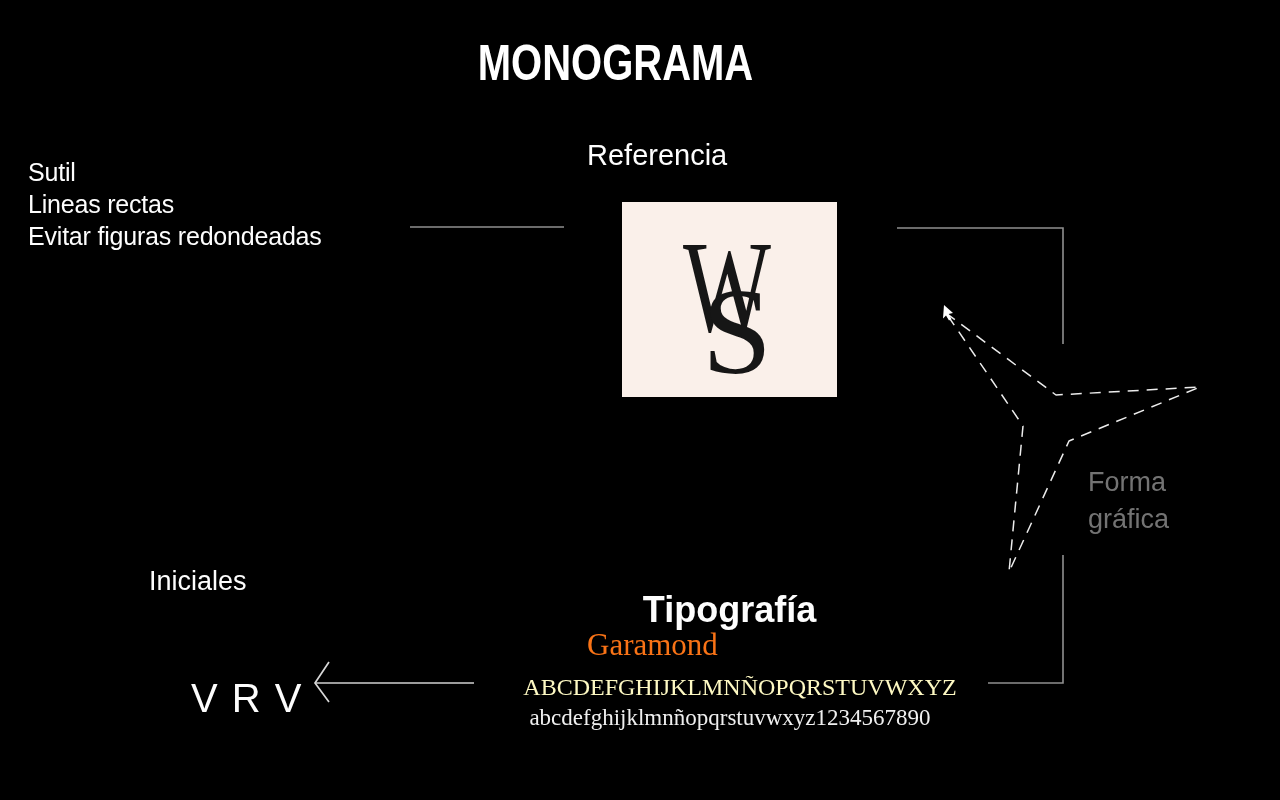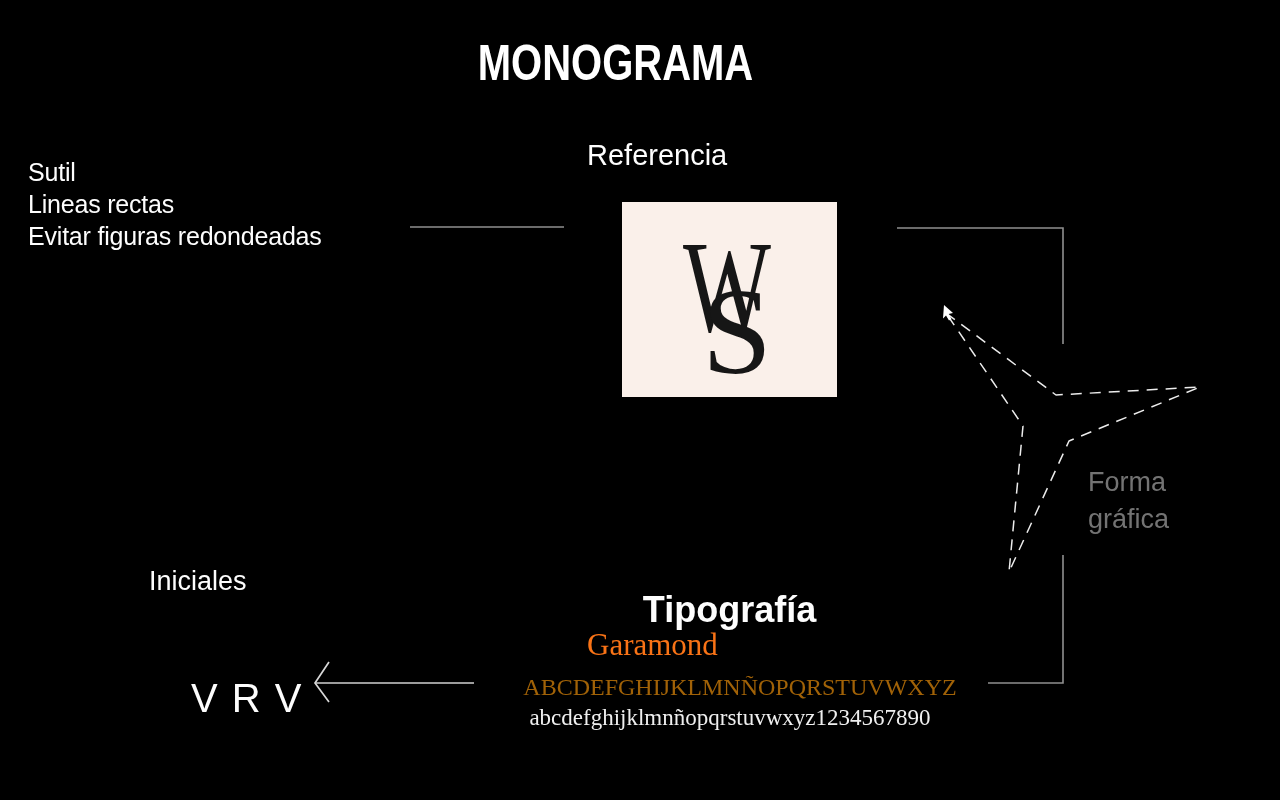--- a/index.html
+++ b/index.html
@@ -32,21 +32,21 @@
   .tipo-label{
     position:absolute;left:587px;top:589px;width:285px;text-align:center;
     font-size:36px;color:#fdfdfd;font-weight:bold;
   }
   .font-name{
     position:absolute;left:587px;top:627px;width:285px;
     font-family:"Liberation Serif",serif;font-size:31px;color:#f97316;
   }
   .alpha-upper{
     position:absolute;left:509px;top:674px;width:462px;text-align:center;white-space:nowrap;
-    font-family:"Liberation Serif",serif;font-size:24px;color:#a16207;
+    font-family:"Liberation Serif",serif;font-size:24px;color:#fef9c3;
   }
   .alpha-lower{
     position:absolute;left:499px;top:705px;width:462px;text-align:center;white-space:nowrap;
     font-family:Liberation Serif, serif;font-size:23px;color:#efefef;
   }
 </style>
 </head>
 <body>
 
 <div class="stage">

